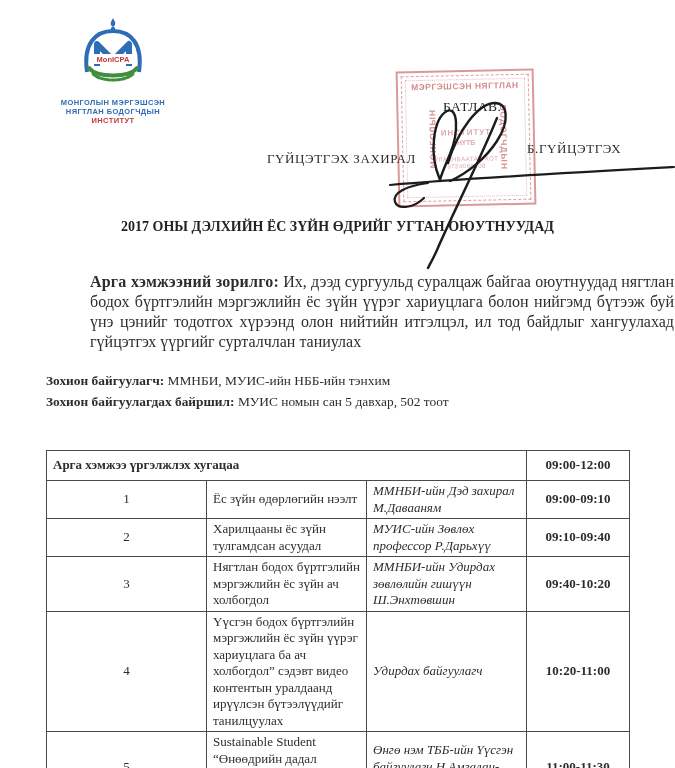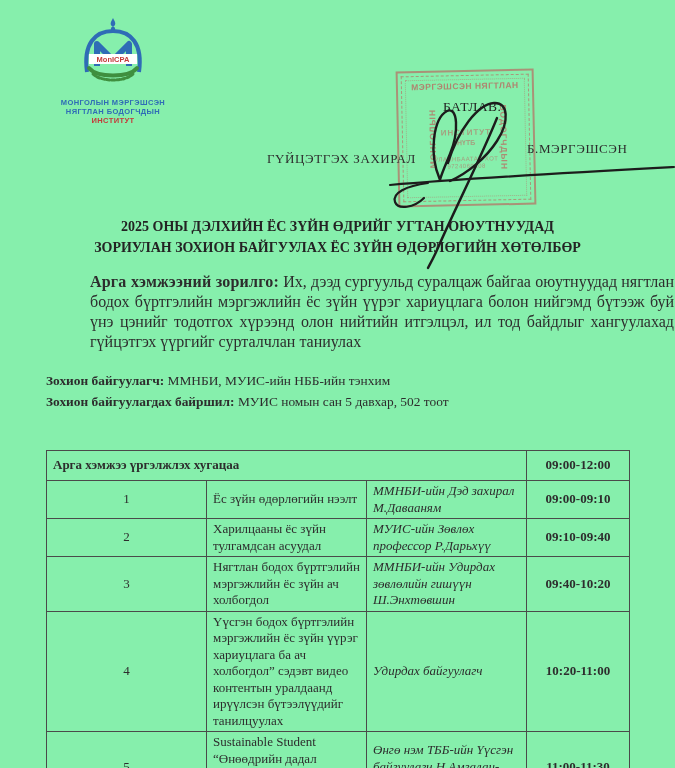--- a/index.html
+++ b/index.html
@@ -1,17 +1,17 @@
 <!DOCTYPE html>
 <html><head>
 <meta charset="utf-8">
 <style>
   html,body{margin:0;padding:0;background:#e8e8e8;}
   .page{
-    position:relative;width:675px;height:768px;background:#86efac;
+    position:relative;width:675px;height:768px;background:#ffffff;
     font-family:"Liberation Serif", serif;color:#2d2d2d;overflow:hidden;
     box-shadow:0 0 4px rgba(0,0,0,.2);
   }
   
   .logo{position:absolute;left:48px;top:16px;width:130px;text-align:center;}
   .logo svg{display:block;margin:0 auto;}
   .logo-lines{margin-top:2px;font-family:"Liberation Sans",sans-serif;
     font-weight:bold;font-size:7.5px;line-height:9px;letter-spacing:.4px;}
   .logo-line-blue{color:#2f6cb6;}
   .logo-line-red{color:#c43a3a;}
@@ -96,40 +96,39 @@
     <div class="stamp-center">
       <div class="stamp-c1">ИНСТИТУТ</div>
       <div class="stamp-c2">НҮТБ</div>
       <div class="stamp-c3">УЛААНБААТАР ХОТ</div>
       <div class="stamp-c4">9724060208</div>
     </div>
   </div>
 
   <div class="batlav">БАТЛАВ.</div>
   <div class="approver-title">ГҮЙЦЭТГЭХ ЗАХИРАЛ</div>
-  <div class="approver-name">Б.МЭРГЭШСЭН</div>
+  <div class="approver-name">Б.ГҮЙЦЭТГЭХ</div>
 
   <svg class="signature" viewBox="0 0 675 768">
     <g fill="none" stroke="#1c1c1c" stroke-linecap="round">
 
       <path d="M440 180 C428 152 434 118 447 111 C458 106 459 132 450 154 C445 166 441 175 440 180" stroke-width="2.4"></path>
 
       <path d="M448 163 C458 130 478 104 494 103 C508 102 510 121 497 141 C486 158 468 173 450 181" stroke-width="2.4"></path>
 
       <path d="M390 185 C470 178 600 171 674 167" stroke-width="2.2"></path>
 
       <path d="M428 183 C406 186 392 193 395 202 C398 210 414 208 424 198" stroke-width="2.2"></path>
 
       <path d="M497 118 C480 160 452 215 437 250 C433 259 430 264 428 268" stroke-width="2.4"></path>
     </g>
   </svg>
 
   <div class="title">
-    <div>2025 ОНЫ ДЭЛХИЙН ЁС ЗҮЙН ӨДРИЙГ УГТАН ОЮУТНУУДАД</div>
-    <div>ЗОРИУЛАН ЗОХИОН БАЙГУУЛАХ ЁС ЗҮЙН ӨДӨРЛӨГИЙН ХӨТӨЛБӨР</div>
+    <div>2017 ОНЫ ДЭЛХИЙН ЁС ЗҮЙН ӨДРИЙГ УГТАН ОЮУТНУУДАД</div>
   </div>
 
   <div class="purpose"><b>Арга хэмжээний зорилго:</b><span> Их, дээд сургуульд суралцаж байгаа оюутнуудад нягтлан бодох бүртгэлийн мэргэжлийн ёс зүйн үүрэг хариуцлага болон нийгэмд бүтээж буй үнэ цэнийг тодотгох хүрээнд олон нийтийн итгэлцэл, ил тод байдлыг хангуулахад гүйцэтгэх үүргийг сурталчлан таниулах</span></div>
 
   <div class="details">
     <div><b>Зохион байгуулагч:</b><span> ММНБИ, МУИС-ийн НББ-ийн тэнхим</span></div>
     <div><b>Зохион байгуулагдах байршил:</b><span> МУИС номын сан 5 давхар, 502 тоот</span></div>
   </div>
 
   <table class="sched">

